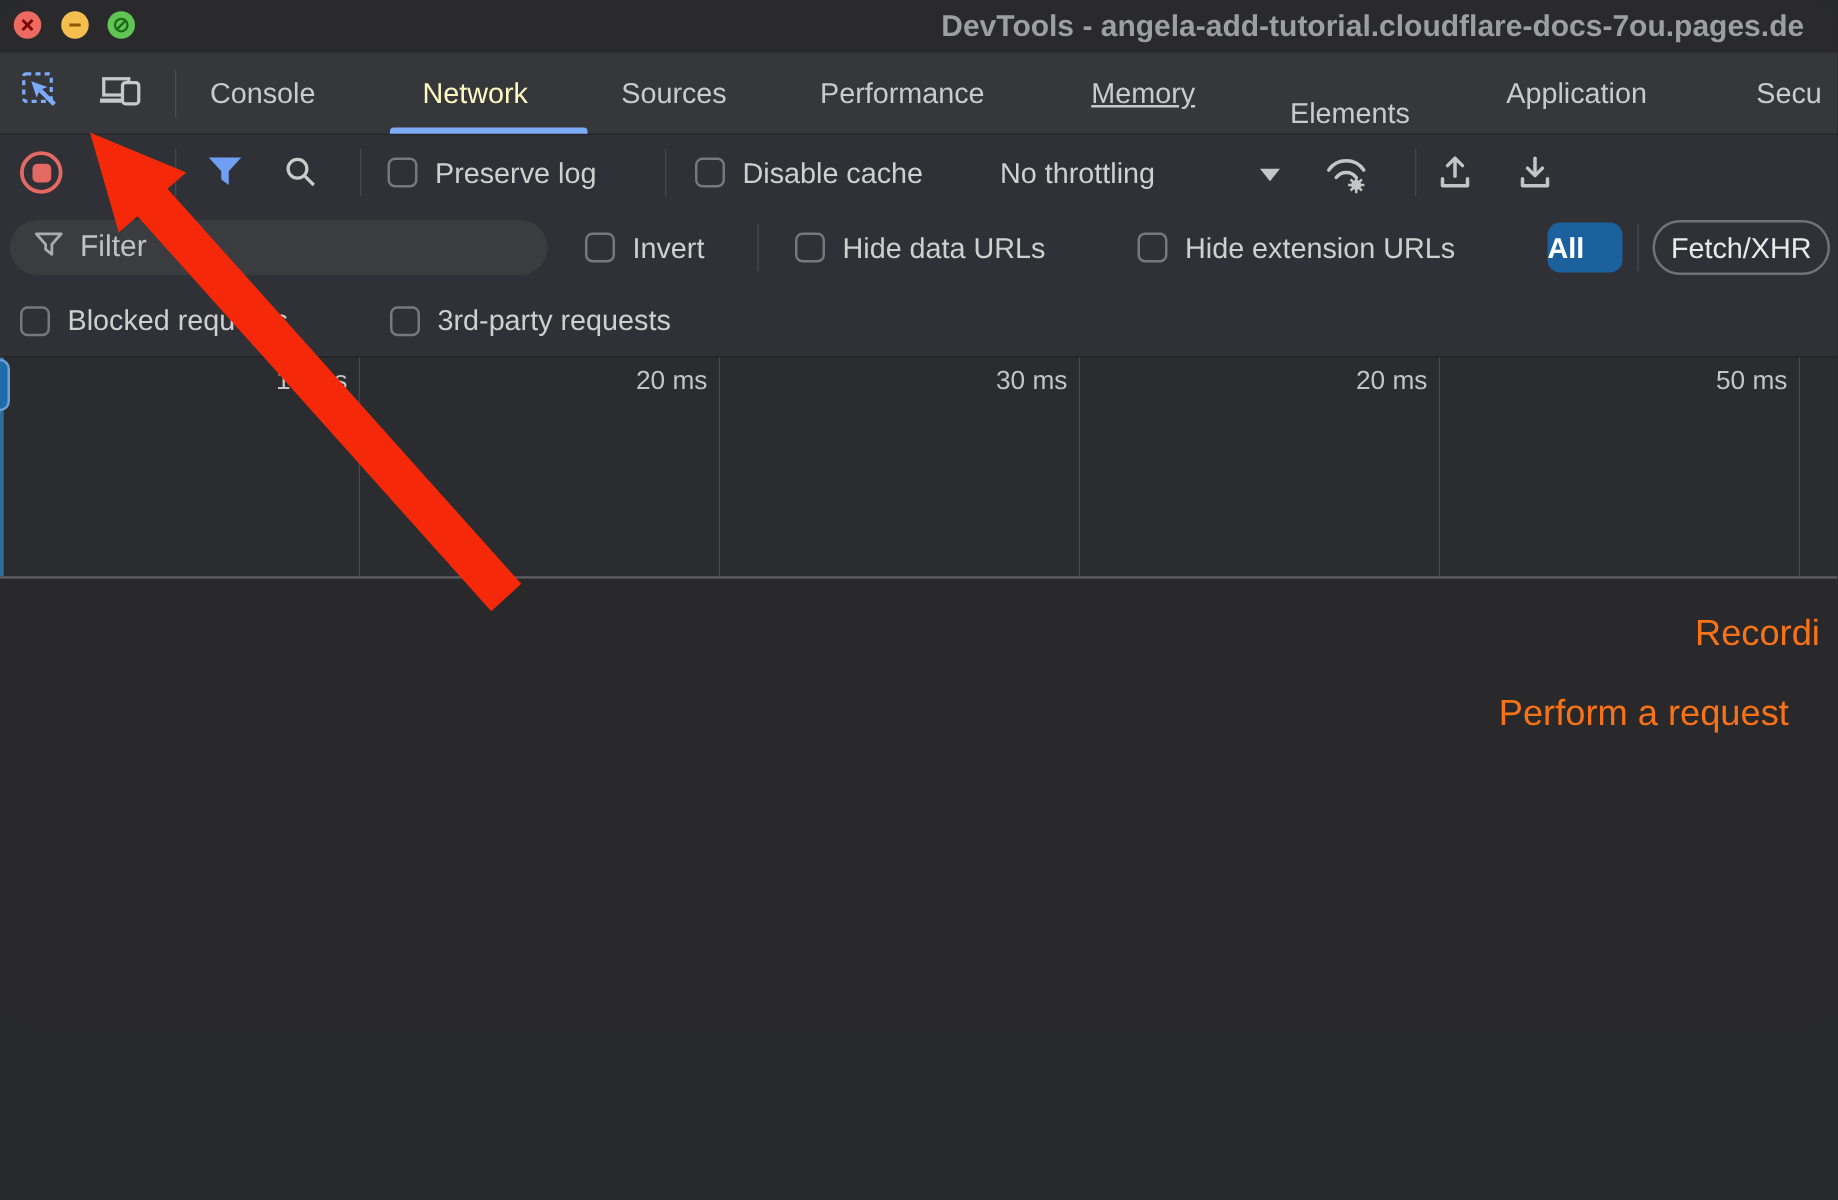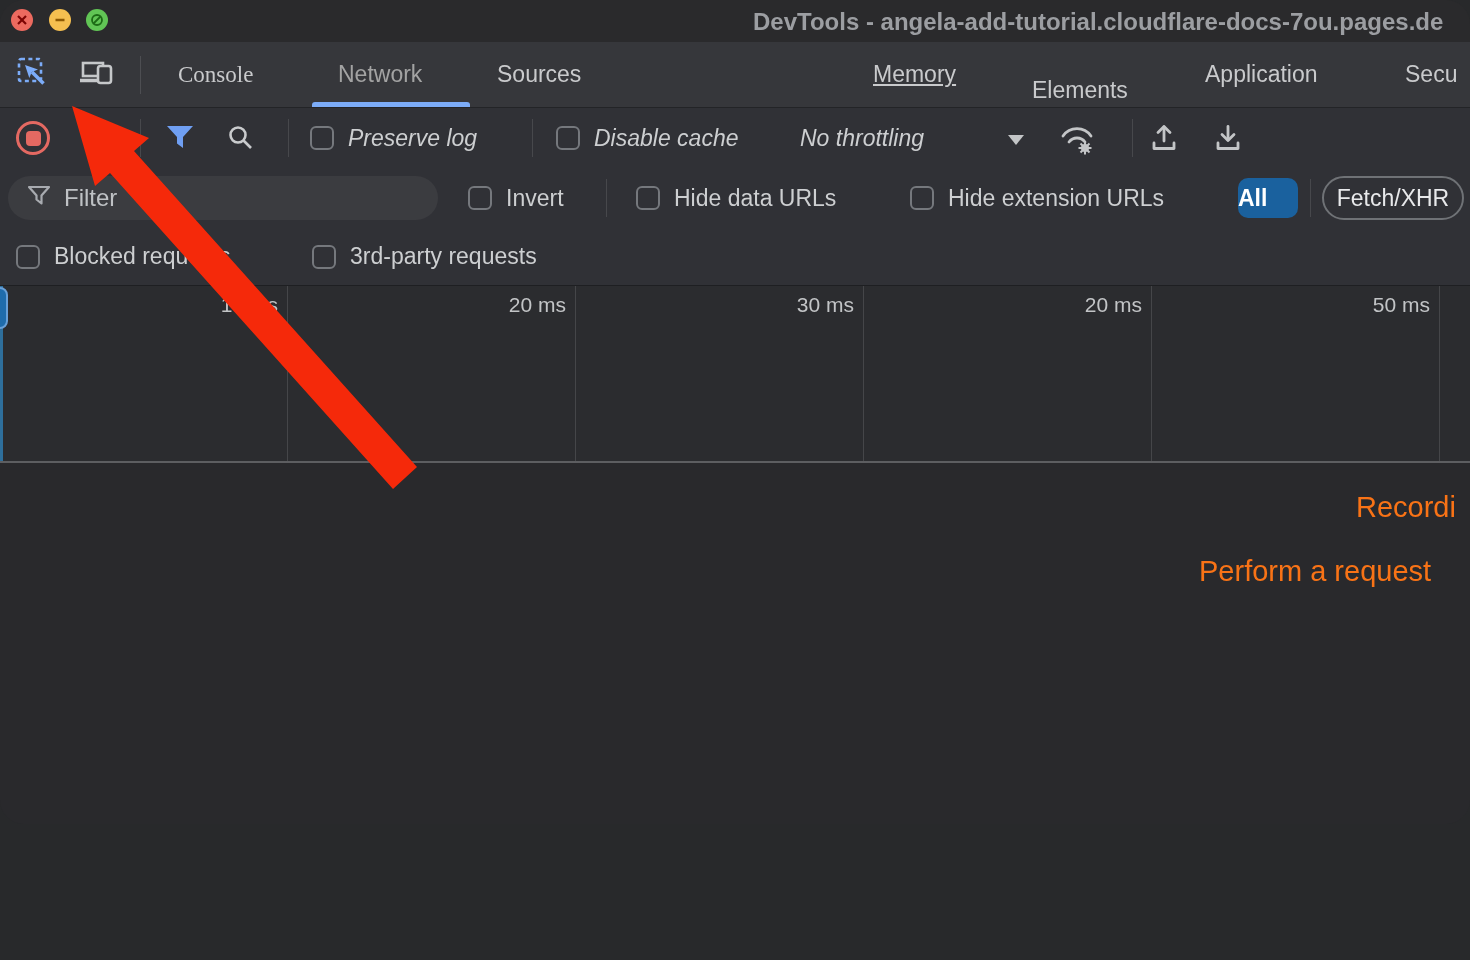--- a/index.html
+++ b/index.html
@@ -18,27 +18,27 @@
   .win-title { position:absolute; left:753px; top:8px; white-space:nowrap;
                font-size:24px; font-weight:700; color:#9c9ea2; }
 
   
   .tabbar { position:relative; height:66px; background:#36373b; border-bottom:1px solid #232427; }
   .iconbtn { position:absolute; top:16px; width:34px; height:34px; display:flex;
              align-items:center; justify-content:center; }
   .tb-divider { position:absolute; left:140px; top:14px; width:1px; height:38px; background:#4d4e52; }
   .tab { position:absolute; top:0; height:65px; display:flex; align-items:center;
          font-size:23px; color:#c9cacc; white-space:nowrap; }
-  .tab.active { color:#a3a3a3; }
+  .tab.active { color:#fef9c3; }
   .tab-underline { position:absolute; left:312px; bottom:0; width:158px; height:5px;
                    background:#7cacf8; border-radius:3px 3px 0 0; }
 
   
   .row { position:relative; background:#303136; }
-  .toolbar { height:60px;font-style:italic; }
+  .toolbar { height:60px; }
   .filterrow { height:60px; }
   .optionsrow { height:58px; border-bottom:1px solid #1e1f22; }
   .vdiv { position:absolute; top:11px; width:1px; height:38px; background:#47484c; }
   .group { position:absolute; top:0; height:100%; display:flex; align-items:center; gap:14px; }
   .lbl { font-size:23px; color:#cdcfd1; white-space:nowrap; }
   .cb { width:24px; height:24px; border:2.5px solid #75787d; border-radius:6px;
         background:transparent; flex:0 0 auto; }
 
   .record-btn { position:absolute; left:16px; top:13px; width:34px; height:34px;
                 border:3px solid #e46962; border-radius:50%;
@@ -127,28 +127,31 @@
       <span>
         <svg width="38" height="32" viewBox="0 0 38 32">
           <rect x="4" y="6" width="20" height="13" fill="none" stroke="#c6c8ca" stroke-width="2.6"></rect>
           <line x1="1" y1="23.5" x2="18" y2="23.5" stroke="#c6c8ca" stroke-width="3.4"></line>
           <rect x="19" y="9" width="13" height="17" rx="2.5" fill="#36373b" stroke="#c6c8ca" stroke-width="2.6"></rect>
         </svg>
       </span>
     </div>
     <div class="tb-divider"></div>
 
-    <div class="tab" style="left:178px;font-family:Liberation Serif, serif;">
+    <div class="tab" style="left:168px;">
         <span>Console</span>
       </div>
     <div class="tab active" style="left:338px;">
         <span>Network</span>
       </div>
     <div class="tab" style="left:497px;">
         <span>Sources</span>
+      </div>
+    <div class="tab" style="left:656px;">
+        <span>Performance</span>
       </div>
     <div class="tab" style="left:873px;text-decoration:underline;">
         <span>Memory</span>
       </div>
     <div class="tab" style="left:1032px;margin-top:16px;">
         <span>Elements</span>
       </div>
     <div class="tab" style="left:1205px;">
         <span>Application</span>
       </div>

